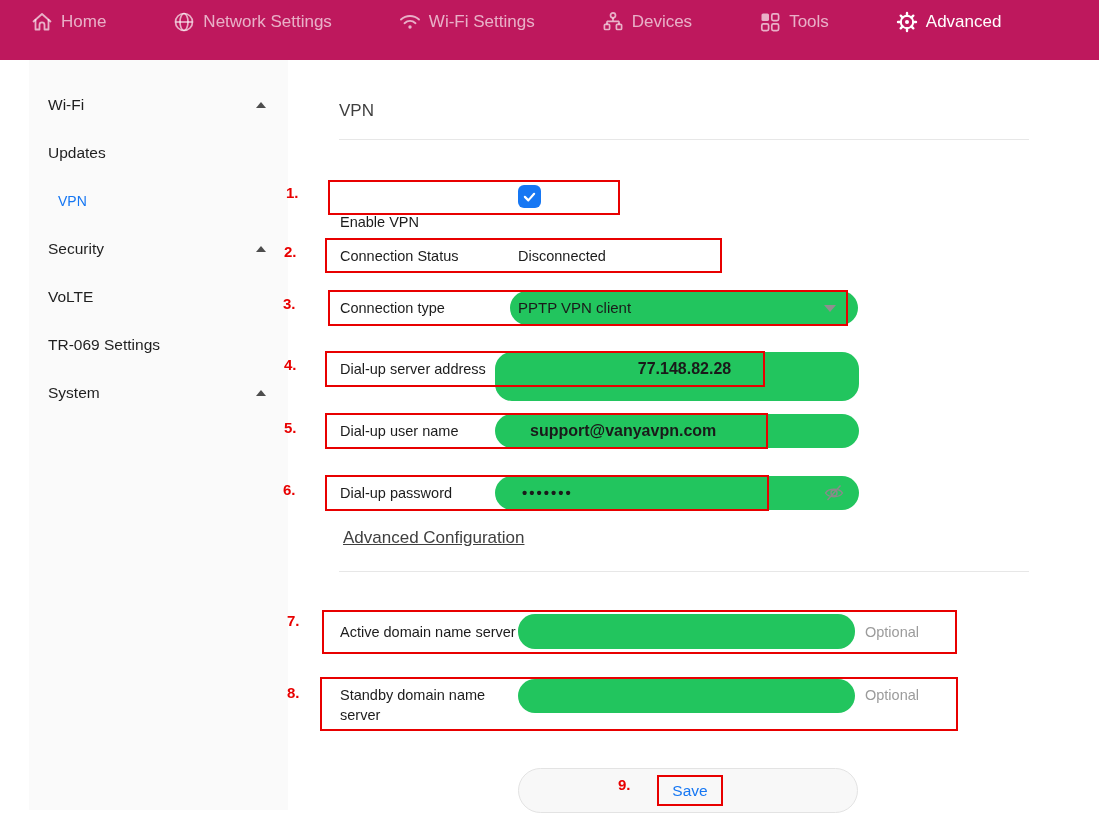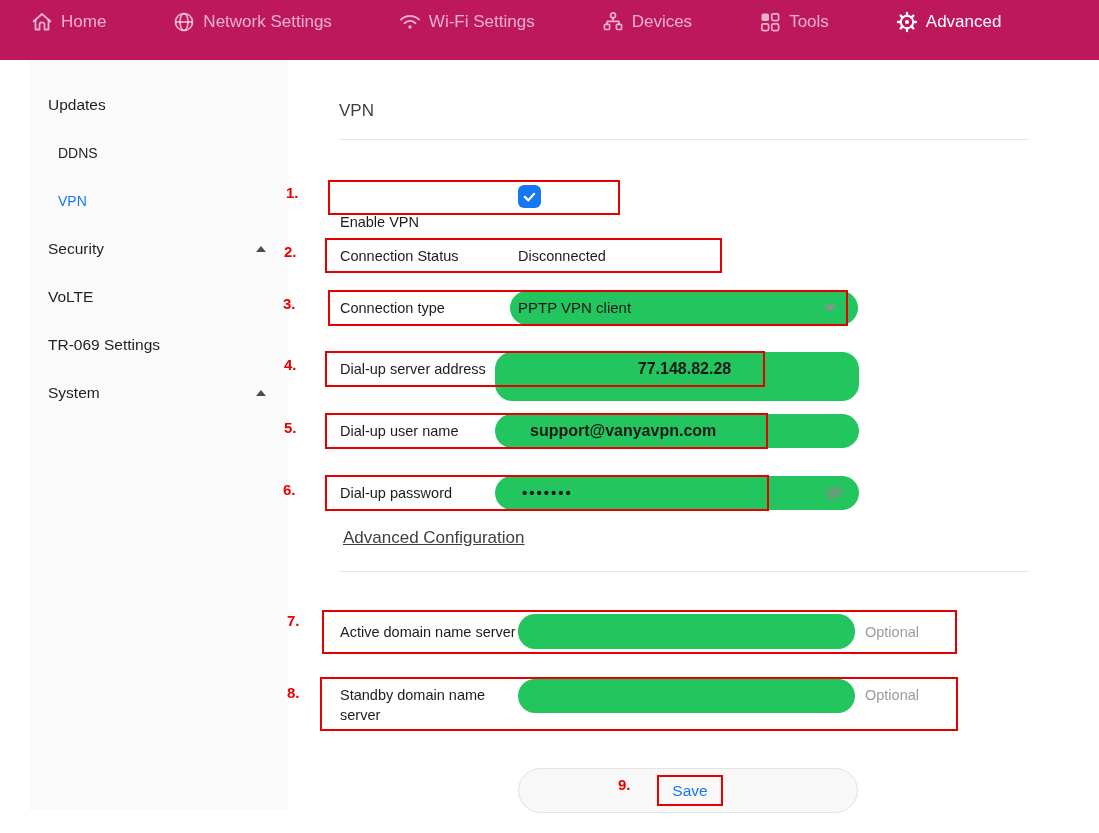--- a/index.html
+++ b/index.html
@@ -124,24 +124,25 @@
             <line x1="16.4" y1="7.6" x2="18.3" y2="5.7"></line>
           </g>
         </svg>
       </span>
       <span>Advanced</span>
     </div>
   </header>
 
   <aside class="sidebar">
     <div class="side-item">
+      <span>Wi-Fi</span>
+      <span class="tri up"></span>
+    </div>
+    <div class="side-item">
       <span>Updates</span>
-    </div>
-    <div class="side-item sub">
-      <span>DDNS</span>
     </div>
     <div class="side-item sub blue">
       <span>VPN</span>
     </div>
     <div class="side-item">
       <span>Security</span>
       <span class="tri up"></span>
     </div>
     <div class="side-item">
       <span>VoLTE</span>

